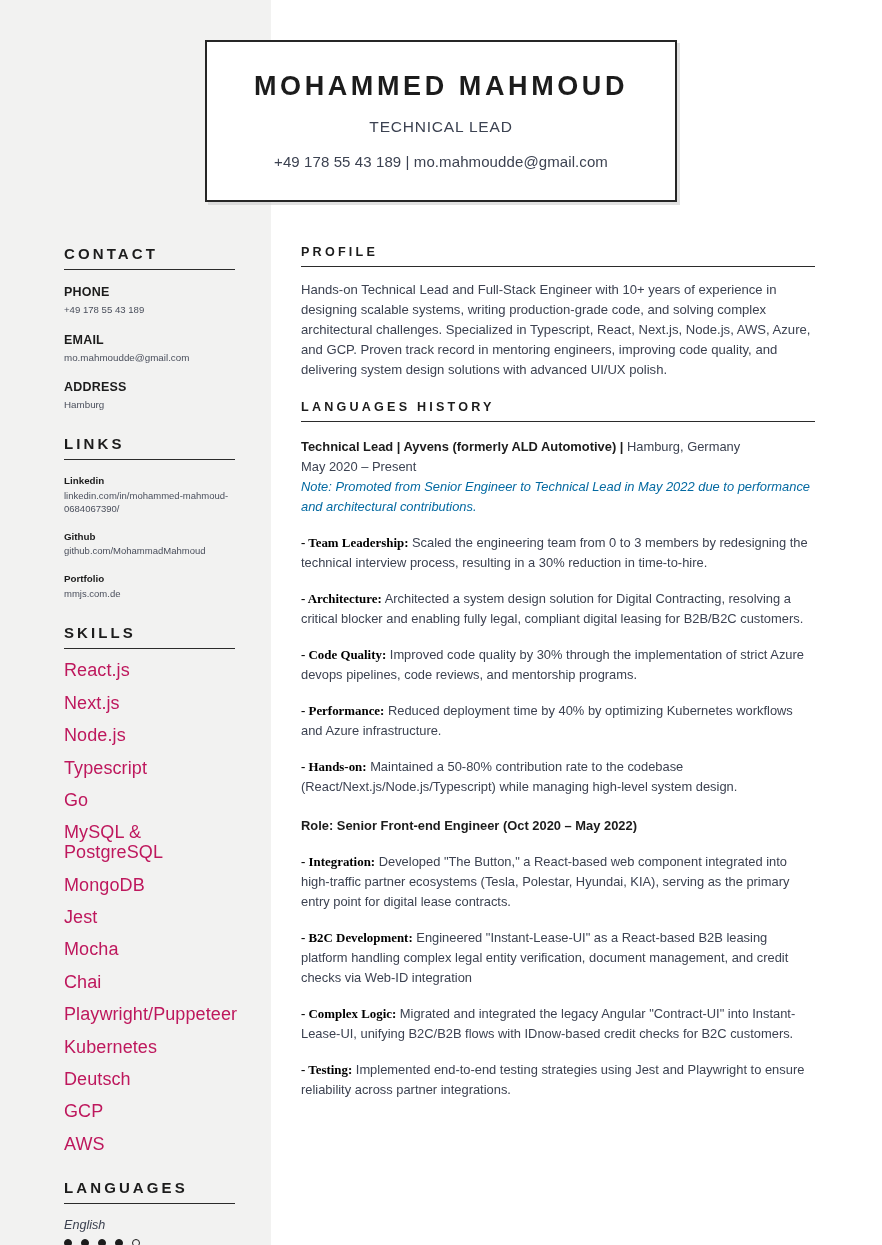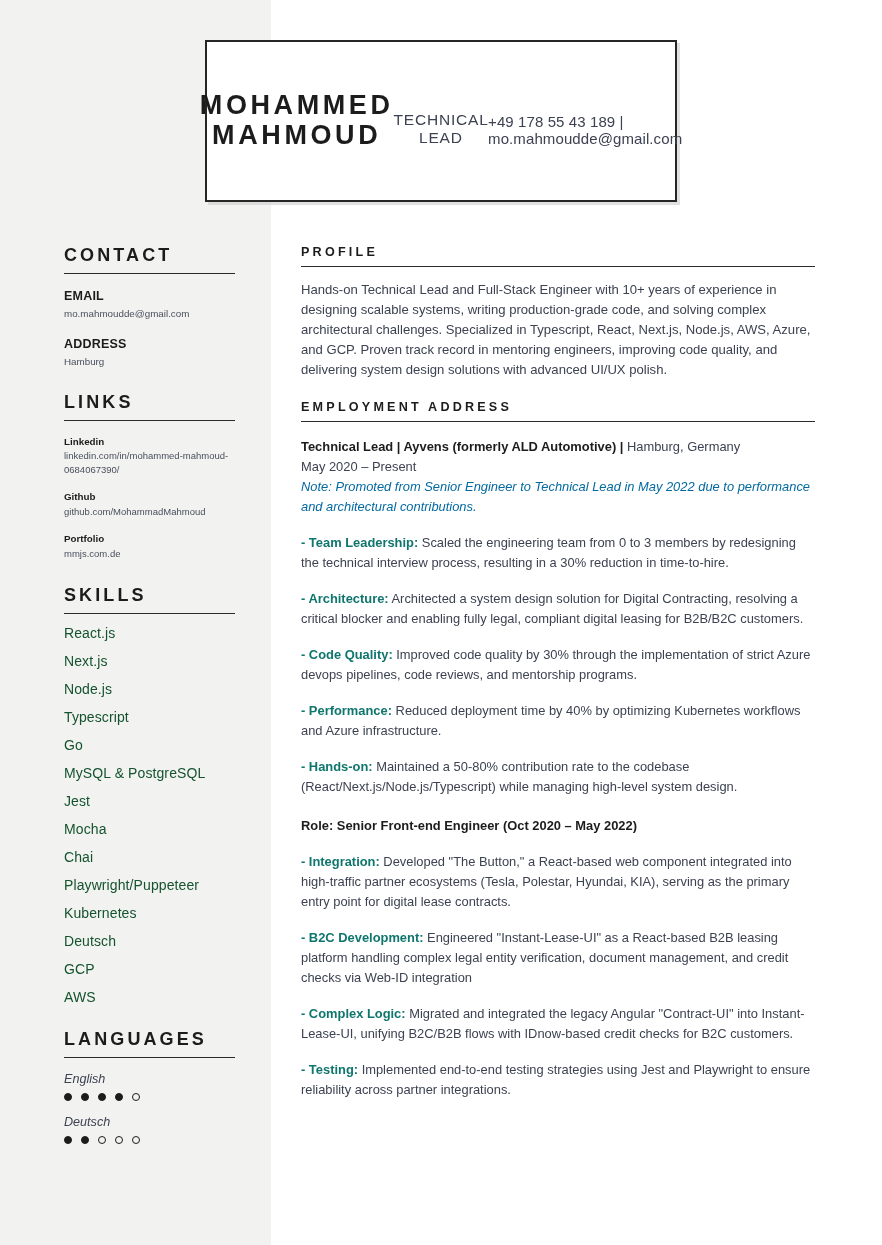--- a/index.html
+++ b/index.html
@@ -31,21 +31,21 @@
     position: absolute;
     left: 205px;
     top: 40px;
     width: 472px;
     height: 162px;
     background: #ffffff;
     border: 2px solid #262626;
     box-shadow: 3px 3px 0 0 rgba(200,200,200,0.55);
     z-index: 5;
     display: flex;
-    flex-direction: row;
+    flex-direction: column;
     align-items: center;
     justify-content: center;
   }
   .name {
     font-size: 27px;
     font-weight: 700;
     letter-spacing: 3.6px;
     color: #1c1c1c;
     text-align: center;
     line-height: 1.1;
@@ -67,21 +67,21 @@
   
   .sidebar {
     position: absolute;
     left: 64px;
     top: 245px;
     width: 180px;
   }
   .side-section { margin-bottom: 4px; }
 
   .side-heading {
-    font-size: 18px;
+    font-size: 15px;
     font-weight: 700;
     letter-spacing: 3.1px;
     color: #1c1c1c;
     padding-bottom: 7px;
   }
   .rule {
     height: 0;
     border-bottom: 1.6px solid #2b2b2b;
     width: 171px;
   }
@@ -112,22 +112,22 @@
   }
   .link-value {
     font-size: 9.5px;
     color: #4a4f5c;
     line-height: 1.42;
     word-break: break-word;
   }
 
   .skills-list { margin-top: 6px; }
   .skill-item {
-    font-size: 14px;
-    color: #14532d;
+    font-size: 18px;
+    color: #be185d;
     line-height: 1.1;
     padding: 6.3px 0;
     letter-spacing: 0.1px;
   }
 
   .lang-block { margin-top: 14px; }
   .lang-name {
     font-size: 12.6px;
     color: #3c4251;
     margin-bottom: 7px;
@@ -193,39 +193,43 @@
     font-weight: 700;
     color: #1c1c1c;
     line-height: 1.55;
   }
   .bullet {
     margin-top: 16px;
     font-size: 12.9px;
     line-height: 1.55;
     color: #3c4251;
   }
-  .bullet b { color: #0f766e; font-weight: 700; }
+  .bullet b { color: #000000; font-weight: 700; font-family: Liberation Serif, serif; }
 </style>
 </head>
 <body>
 
 <div class="sidebar-band"></div>
 
 <div class="header-box">
   <div class="name">MOHAMMED MAHMOUD</div>
   <div class="job-title">TECHNICAL LEAD</div>
   <div class="contact-line">+49 178 55 43 189 | mo.mahmoudde@gmail.com</div>
 </div>
 
 <div class="sidebar">
 
   <div class="side-section">
     <div class="side-heading">CONTACT</div>
     <div class="rule"></div>
     <div id="contact-fields">
+        <div class="field">
+          <div class="field-label">PHONE</div>
+          <div class="field-value">+49 178 55 43 189</div>
+        </div>
         <div class="field">
           <div class="field-label">EMAIL</div>
           <div class="field-value bigger">mo.mahmoudde@gmail.com</div>
         </div>
         <div class="field">
           <div class="field-label">ADDRESS</div>
           <div class="field-value bigger">Hamburg</div>
         </div>
       </div>
   </div>
@@ -252,20 +256,21 @@
   <div class="side-section" style="margin-top:24px;">
     <div class="side-heading">SKILLS</div>
     <div class="rule"></div>
     <div class="skills-list" id="skills-list">
         <div class="skill-item">React.js</div>
         <div class="skill-item">Next.js</div>
         <div class="skill-item">Node.js</div>
         <div class="skill-item">Typescript</div>
         <div class="skill-item">Go</div>
         <div class="skill-item">MySQL &amp; PostgreSQL</div>
+        <div class="skill-item">MongoDB</div>
         <div class="skill-item">Jest</div>
         <div class="skill-item">Mocha</div>
         <div class="skill-item">Chai</div>
         <div class="skill-item">Playwright/Puppeteer</div>
         <div class="skill-item">Kubernetes</div>
         <div class="skill-item">Deutsch</div>
         <div class="skill-item">GCP</div>
         <div class="skill-item">AWS</div>
       </div>
   </div>
@@ -303,21 +308,21 @@
 
   <div>
     <div class="main-heading">PROFILE</div>
     <div class="main-rule"></div>
     <div class="profile-text">Hands-on Technical Lead and Full-Stack Engineer with 10+ years of experience in designing scalable systems, writing production-grade code, and solving complex architectural challenges. Specialized in Typescript, React, Next.js, Node.js, AWS, Azure, and GCP. Proven track record in mentoring engineers, improving code quality, and delivering system design solutions with advanced UI/UX polish.</div>
   </div>
 
   <div class="section-gap"></div>
 
   <div>
-    <div class="main-heading">EMPLOYMENT ADDRESS</div>
+    <div class="main-heading">LANGUAGES HISTORY</div>
     <div class="main-rule"></div>
     <div id="employment-body">
         <div class="job">
           <div class="job-head"><b>Technical Lead | Ayvens (formerly ALD Automotive) |</b> Hamburg, Germany</div>
           <div class="job-dates">May 2020 – Present</div>
           <div class="job-note">Note: Promoted from Senior Engineer to Technical Lead in May 2022 due to performance and architectural contributions.</div>
         </div>
         <div class="bullet"><b>- Team Leadership:</b> Scaled the engineering team from 0 to 3 members by redesigning the technical interview process, resulting in a 30% reduction in time-to-hire.</div>
         <div class="bullet"><b>- Architecture:</b> Architected a system design solution for Digital Contracting, resolving a critical blocker and enabling fully legal, compliant digital leasing for B2B/B2C customers.</div>
         <div class="bullet"><b>- Code Quality:</b> Improved code quality by 30% through the implementation of strict Azure devops pipelines, code reviews, and mentorship programs.</div>

